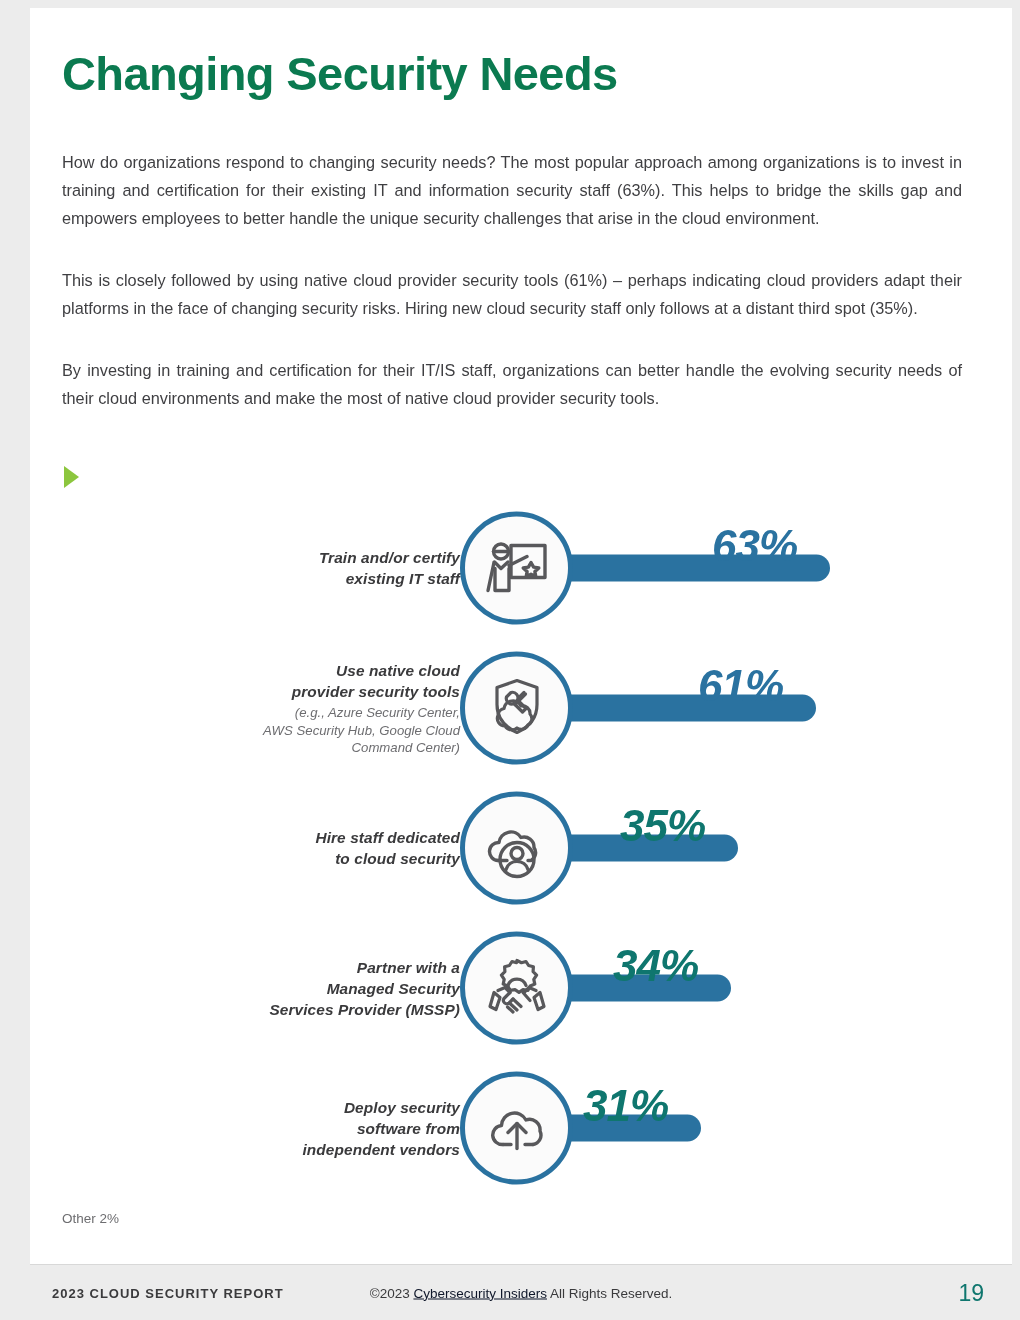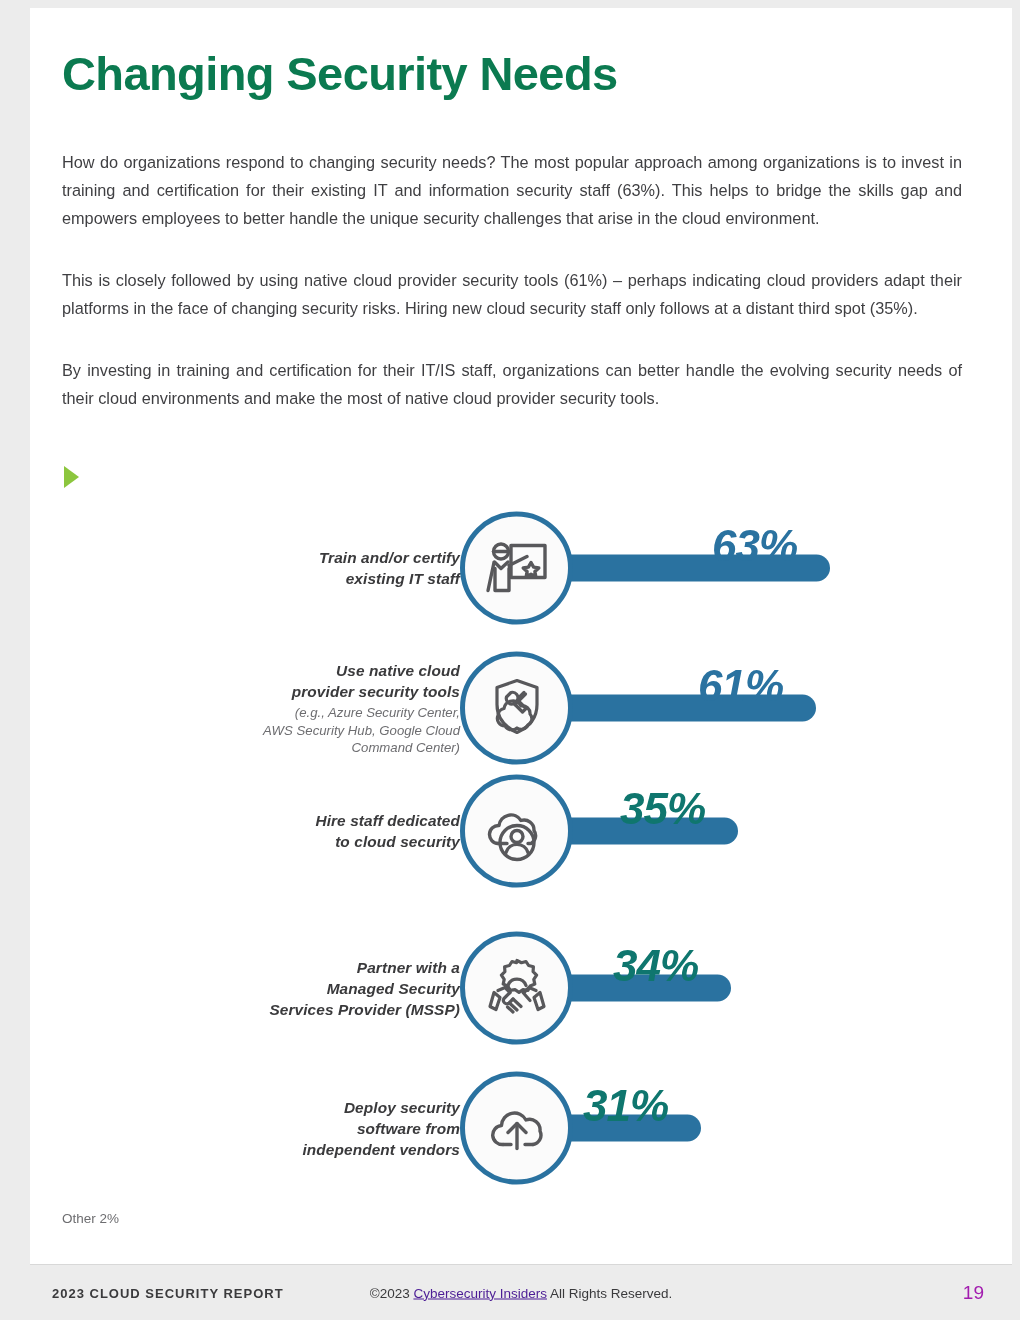--- a/index.html
+++ b/index.html
@@ -209,30 +209,30 @@
   .footer-center {
     position: absolute;
     left: 50%;
     transform: translate(-50%, -50%);
     top: 50%;
     font-size: 13.5px;
     color: #3a3a3c;
     white-space: nowrap;
   }
   .footer-center .link {
-    color: #4c1d95;
+    color: #0f172a;
     text-decoration: underline;
   }
   .footer-right {
     position: absolute;
     right: 28px;
     top: 50%;
     transform: translateY(-50%);
-    font-size: 19px;
-    color: #a21caf;
+    font-size: 23px;
+    color: #0f766e;
   }
 </style>
 </head>
 <body>
 
 <div class="page"></div>
 
 <div class="sheet">
 
   <h1 class="title">Changing Security Needs</h1>
@@ -291,21 +291,21 @@
       <div class="badge">
         <svg width="66" height="64" viewBox="0 0 66 64" fill="none" stroke="#58585b" stroke-width="3.2" stroke-linecap="round" stroke-linejoin="round">
           <path d="M33 4 L53 11 v17 c0 14-9 23-20 28 -11-5-20-14-20-28 V11z"></path>
           <path d="M27 16 a5.5 5.5 0 0 1 6.5 7.5 L42 32 l-3.5 3.5 -8.5-8.5 A5.5 5.5 0 0 1 22.5 20.5z"></path>
           <path d="M40 16 l-4 4 M41.5 17.5 L31 28"></path>
           <path d="M14 39 a7.5 7.5 0 0 1 6-7 a9 9 0 0 1 17-2.5 a7.5 7.5 0 0 1 9 8 a7 7 0 0 1 -2 11 a7.5 7.5 0 0 1 -11 3 a8 8 0 0 1 -12 -2 a7.5 7.5 0 0 1 -7 -10.5z"></path>
         </svg>
       </div>
     </div>
 
-    <div class="row" id="row2" style="top:263px;">
+    <div class="row" id="row2" style="top:280px;">
       <div class="row-label">
         <span class="main">
           <span>Hire staff dedicated</span><br>
           <span>to cloud security</span>
         </span>
       </div>
       <div class="bar-track">
         <div class="bar" id="bar2" style="width: 210px;"></div>
         <div class="value dark" id="val2" style="left: 92px;">35%</div>
       </div>

